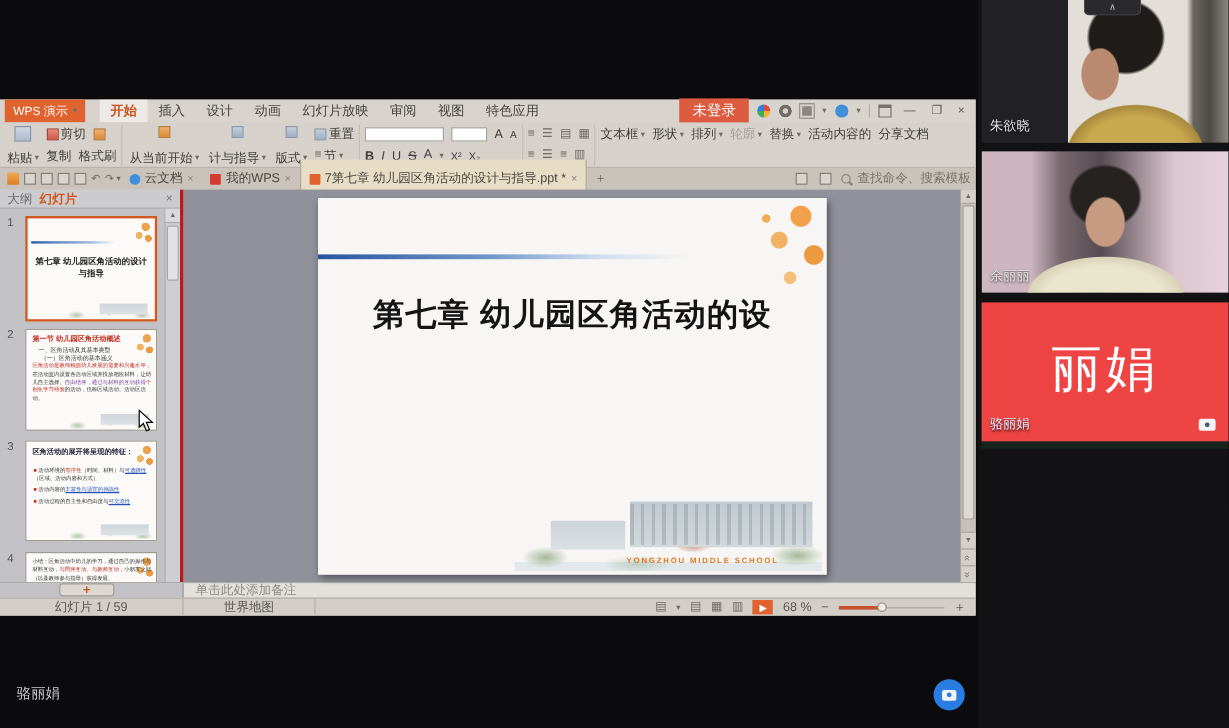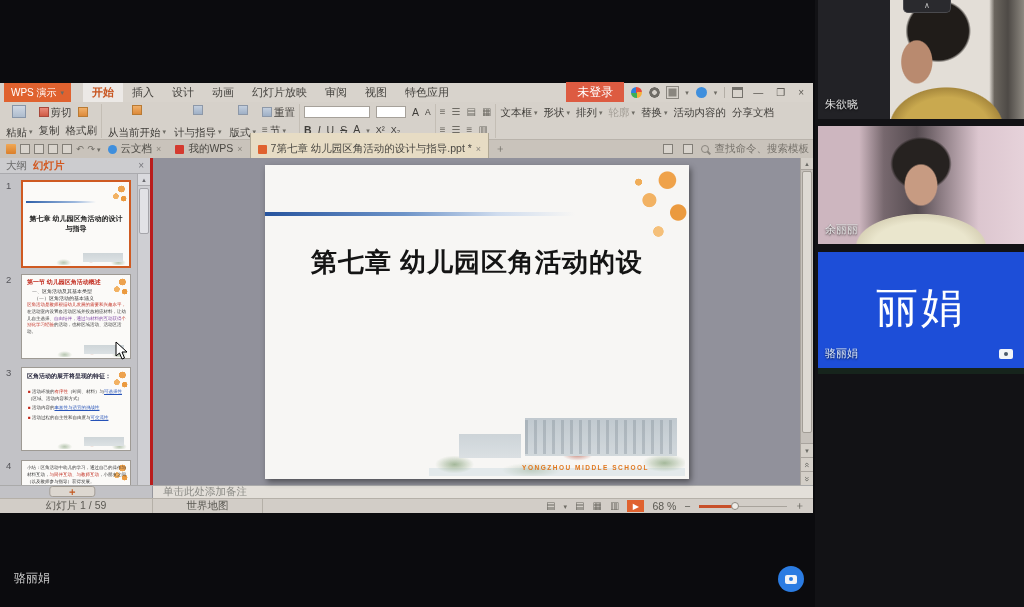--- a/index.html
+++ b/index.html
@@ -169,21 +169,21 @@
       linear-gradient(90deg,#e3ded7 0 74%,#6a655e 78%,#4e4a46 88%,#8d8880 100%);}
   .chevron-btn{position:absolute;left:85px;top:0;width:48px;height:13px;background:#2a2a2e;border:1px solid #4a4a4e;border-top:none;border-radius:0 0 5px 5px;color:#c0c0c0;font-size:8px;text-align:center;line-height:11px;}
   .tile-name{position:absolute;left:7px;bottom:7px;font-size:11px;color:#e6e6e6;text-shadow:0 1px 2px rgba(0,0,0,.8);}
   .tile2{top:126px;height:118px;}
   .video2{position:absolute;inset:0;
     background:
       radial-gradient(ellipse 80px 40px at 50% 102%,#eae6cd 0 60%,#d9d3b8 80%,transparent 82%),
       radial-gradient(ellipse 27px 34px at 50% 50%,#c79b82 0 58%,transparent 63%),
       radial-gradient(ellipse 48px 42px at 50% 32%,#262220 0 58%,transparent 64%),
       linear-gradient(90deg,#cdb6bf 0 20%,#77686e 32%,#554b50 48%,#8d7d84 60%,#dcc6cf 78%,#e6d2da 100%);}
-  .tile3{top:252px;height:116px;background:#1d4ed8;}
+  .tile3{top:252px;height:116px;background:#ef4444;}
   .big-name{position:absolute;left:0;right:0;top:28px;text-align:center;font-size:42px;color:#fff;letter-spacing:3px;}
   .tile3 .tile-name{color:#ddeafb;}
   .share-ico{position:absolute;right:11px;bottom:9px;width:14px;height:10px;background:#f2f4f7;border-radius:2px;}
   .share-ico:after{content:"";position:absolute;left:5px;top:3px;width:4px;height:4px;border-radius:50%;background:#4c5a6b;}
   .greenstrip{position:absolute;left:3px;top:368px;width:206px;height:6px;background:#16241c;}
 </style>
 </head>
 <body>
 
 <div class="stage">

